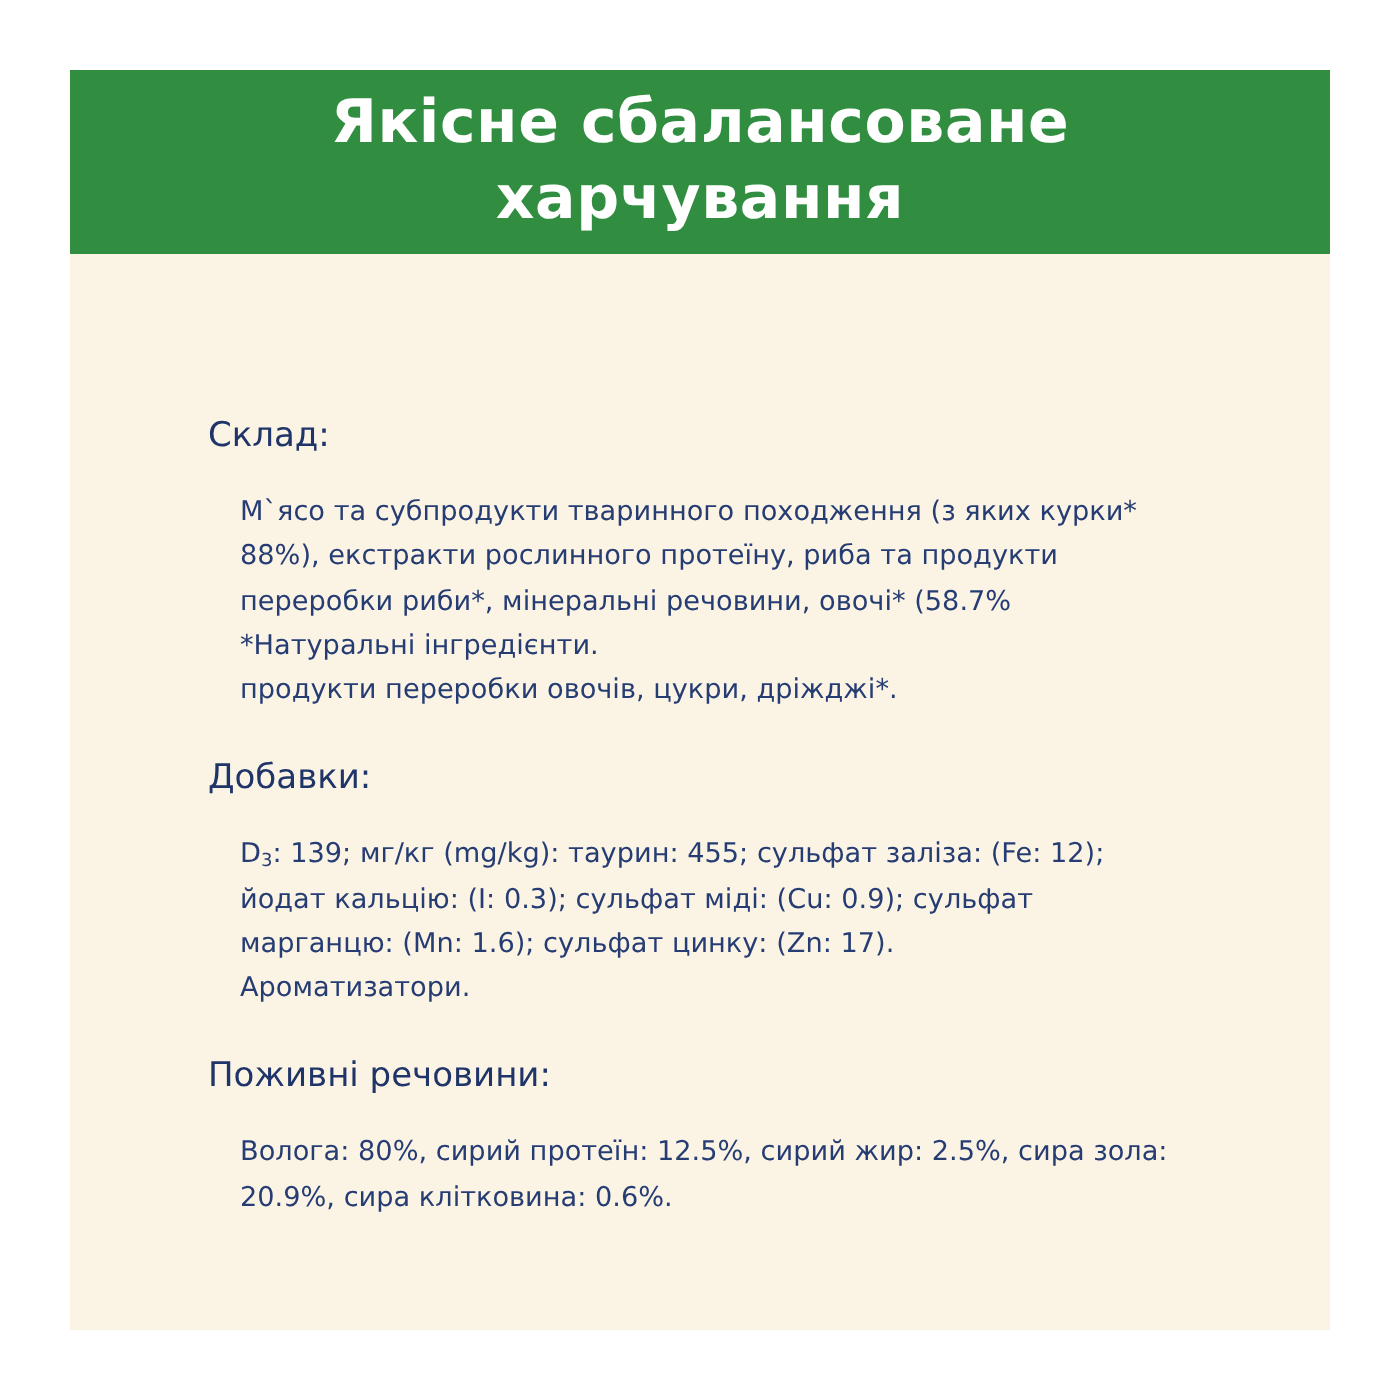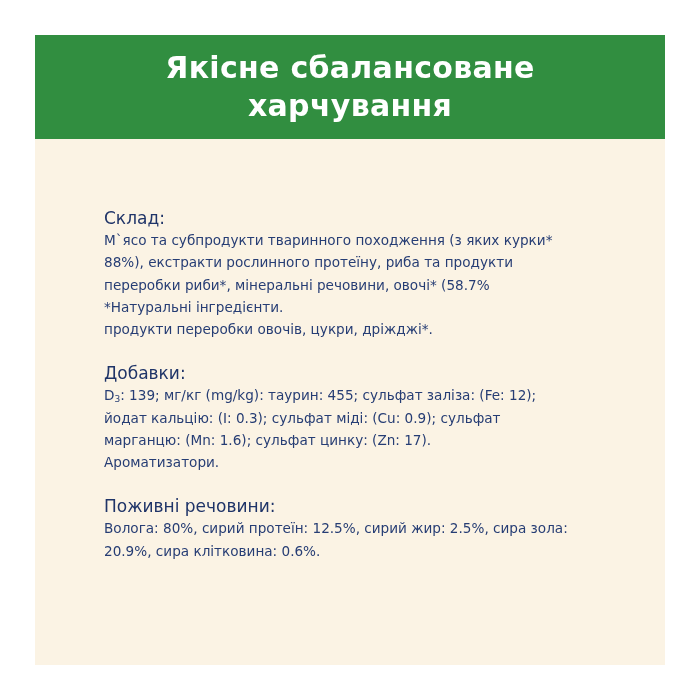--- a/index.html
+++ b/index.html
@@ -20,21 +20,21 @@
       top: 35px;
       width: 630px;
       height: 630px;
       background: #fbf3e4;
     }
     .banner {
       position: absolute;
       left: 0;
       top: 0;
       width: 630px;
-      height: 104px;
+      height: 92px;
       background: #318e40;
       display: flex;
       align-items: center;
       justify-content: center;
       flex-direction: column;
     }
     .banner-title {
       color: #ffffff;
       font-family: "DejaVu Sans", "Liberation Sans", sans-serif;
       font-weight: bold;
@@ -57,21 +57,21 @@
       margin: 0 0 22px 0;
     }
     .section-heading {
       font-weight: normal;
       color: #1f3468;
       margin: 0;
       font-size: 17px;
       line-height: 22.2px;
     }
     .section-body {
-      margin: 0;
+      margin: 16px;
     }
     .line {
       display: block;
       white-space: nowrap;
     }
     sub {
       font-size: 9px;
       vertical-align: -2px;
       line-height: 0;
     }

